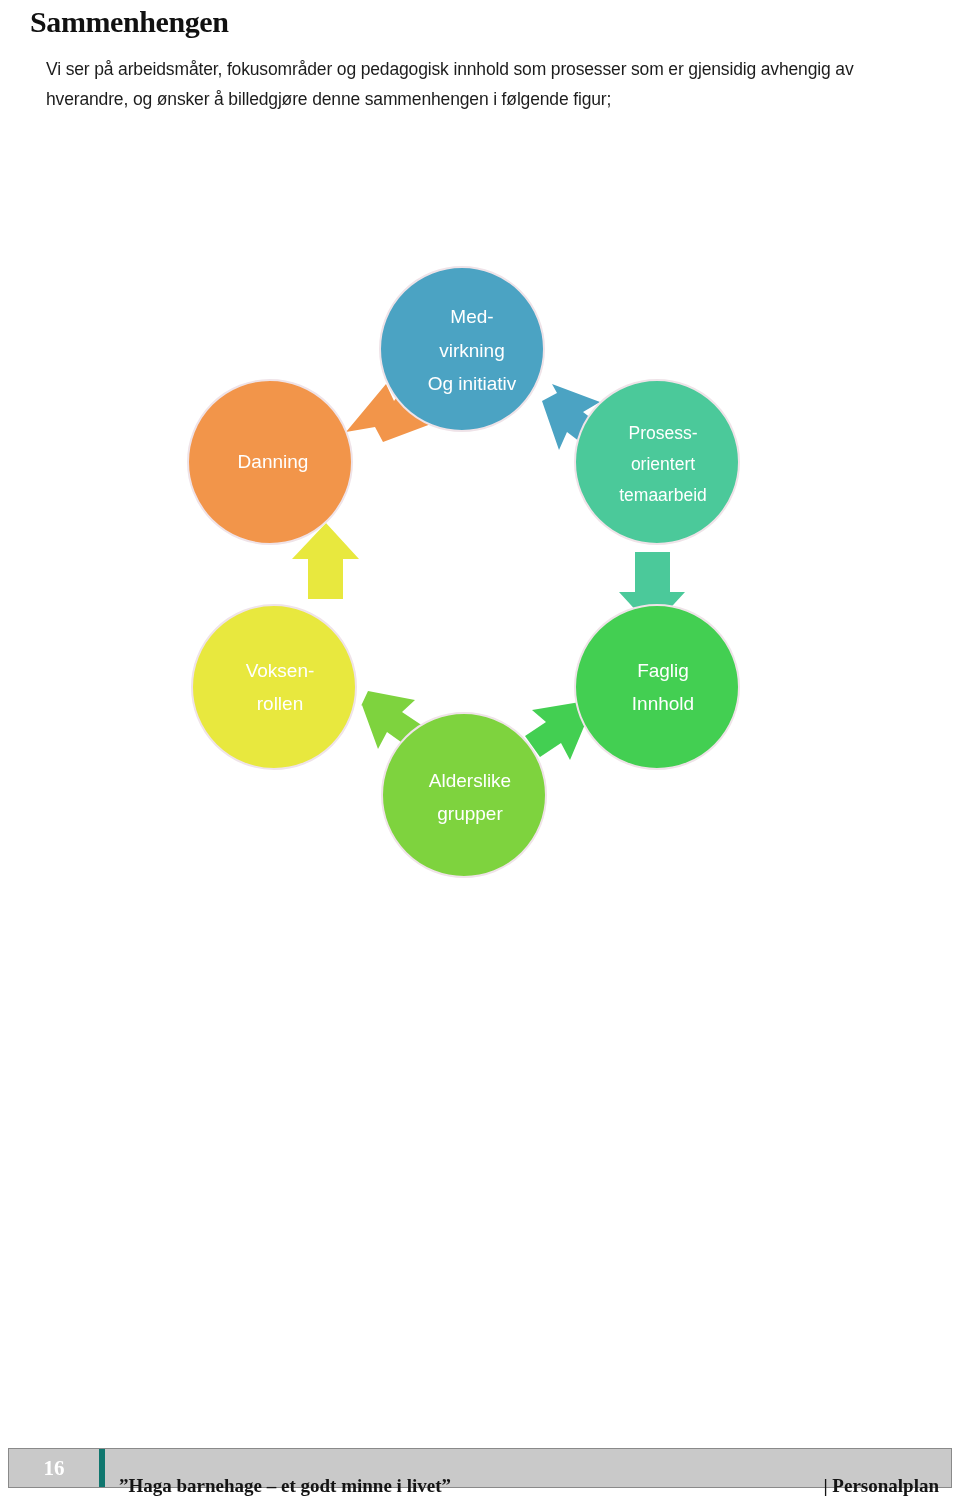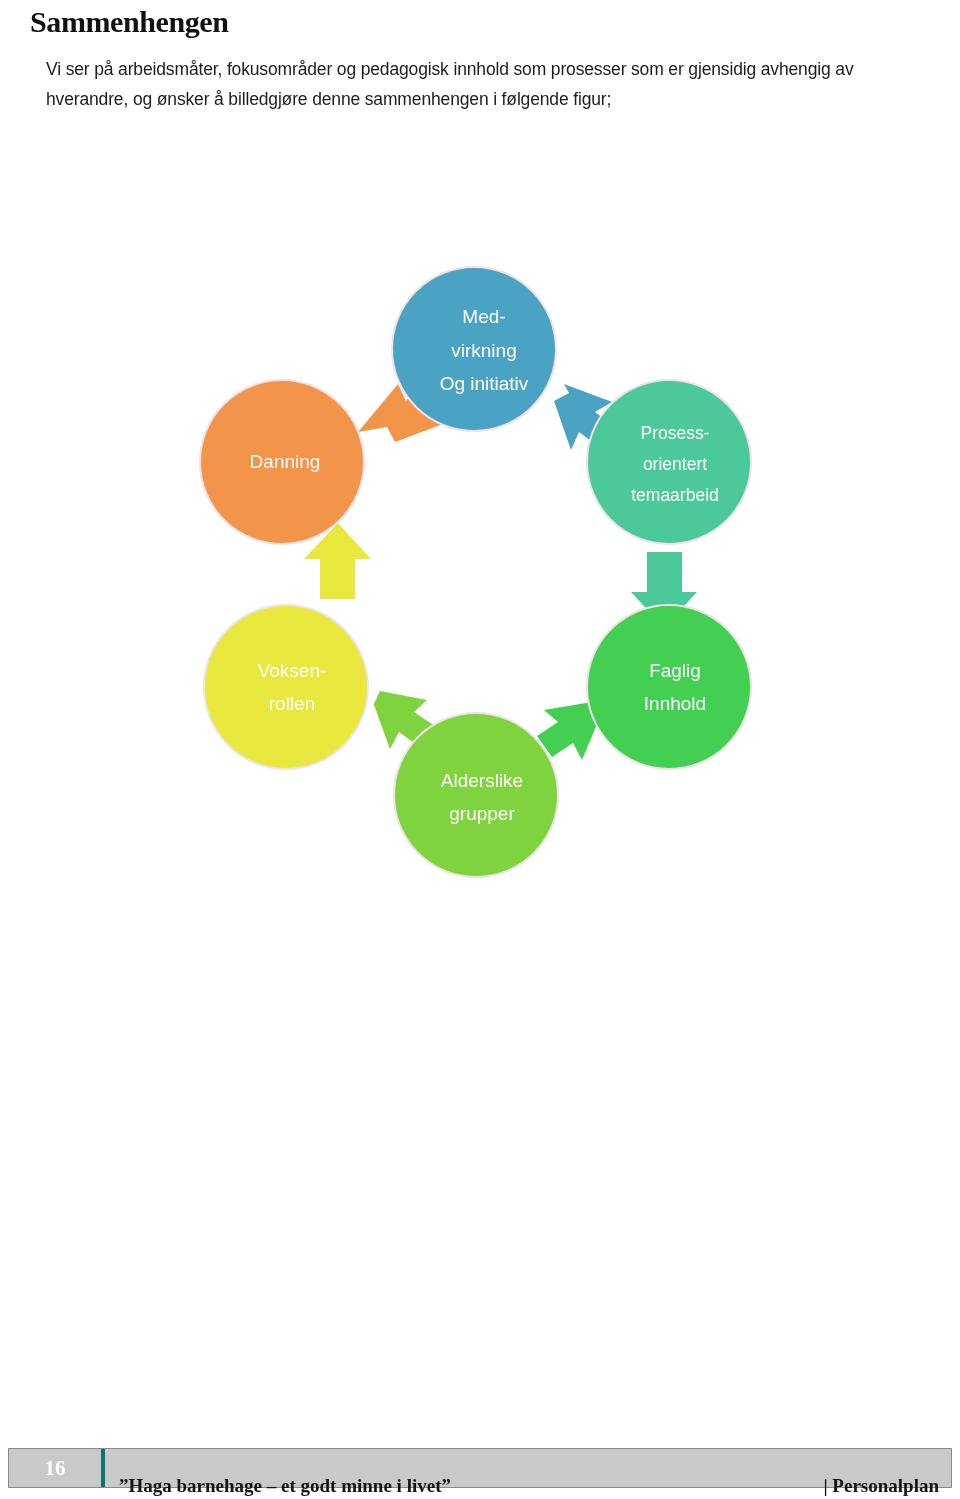--- a/index.html
+++ b/index.html
@@ -46,21 +46,21 @@
     line-height: 30px;
     color: #1c1c1c;
     margin: 16px;
     max-width: 880px;
     letter-spacing: -0.15px;
   }
 
   
   .figure-wrap {
     position: absolute;
-    left: 182px;
+    left: 170px;
     top: 262px;
     width: 600px;
     height: 620px;
   }
   .cycle-svg {
     display: block;
     width: 600px;
     height: 620px;
   }
   .node-label {
@@ -85,21 +85,21 @@
     border: 1px solid #8a8a8a;
     box-sizing: border-box;
     display: flex;
     align-items: stretch;
   }
   .footer-pagebox {
     width: 96px;
     display: flex;
     align-items: center;
     justify-content: center;
-    border-right: 4px solid #0f766e;
+    border-right: 6px solid #0f766e;
     box-sizing: border-box;
   }
   .footer-pagenum {
     color: #ffffff;
     font-family: "Liberation Serif", serif;
     font-weight: bold;
     font-size: 21px;
     line-height: 1;
   }
   .footer-main {

